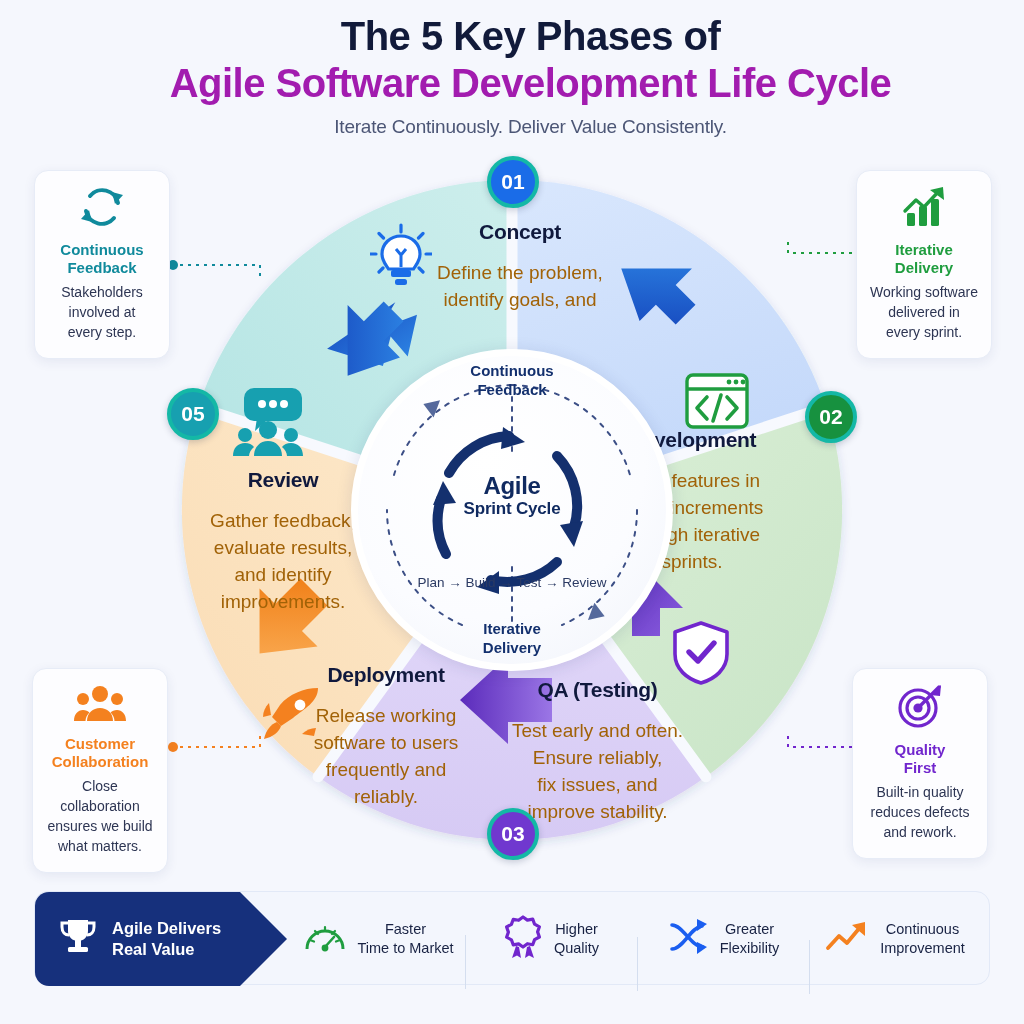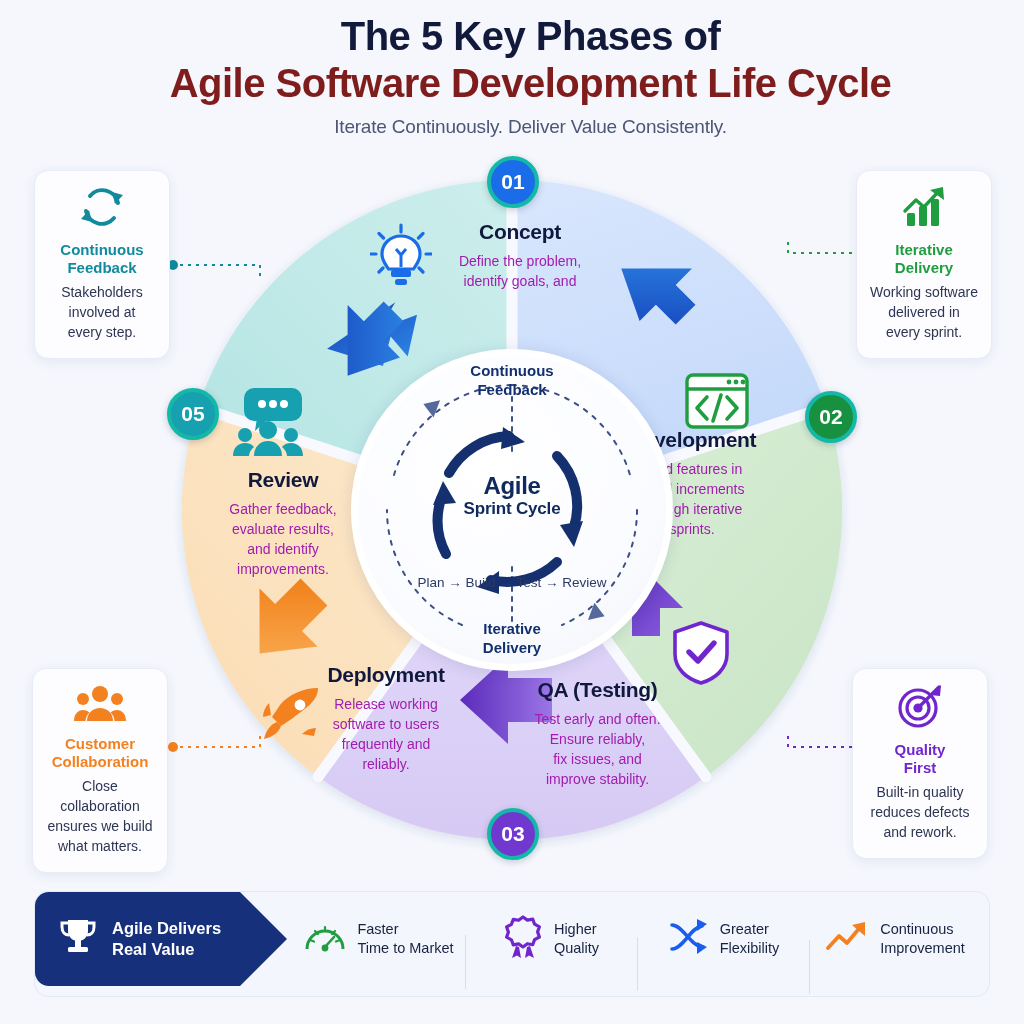--- a/index.html
+++ b/index.html
@@ -12,34 +12,34 @@
   }
   .stage{position:absolute;inset:0;}
 
   
   .header{position:absolute;left:0;right:0;top:14px;text-align:center;margin-left:37px;}
   .title-1{
     font-size:40px;font-weight:bold;color:#111a3a;letter-spacing:-0.5px;
     line-height:1.12;
   }
   .title-2{
-    font-size:40px;font-weight:bold;color:#7f1d1d;letter-spacing:-0.5px;
+    font-size:40px;font-weight:bold;color:#a21caf;letter-spacing:-0.5px;
     line-height:1.12;margin-top:2px;
   }
   .subtitle{
     font-size:19px;color:#4c5676;margin-top:10px;letter-spacing:-0.2px;
   }
 
   
   .wheel-wrap{position:absolute;left:160px;top:158px;width:704px;height:704px;}
   .wheel-svg{position:absolute;inset:0;}
 
   .seg-text{position:absolute;text-align:center;}
   .seg-title{font-size:21px;font-weight:bold;color:#10193d;letter-spacing:-0.3px;}
-  .seg-desc{font-size:14px;color:#a21caf;line-height:1.42;margin-top:8px;}
+  .seg-desc{font-size:19px;color:#a16207;line-height:1.42;margin-top:16px;}
 
   
   .t-concept{left:255px;top:62px;width:210px;text-align:center;}
   .t-dev{left:432px;top:270px;width:200px;}
   .t-qa{left:330px;top:520px;width:215px;}
   .t-deploy{left:126px;top:505px;width:200px;}
   .t-review{left:28px;top:310px;width:190px;}
 
   
   .seg-icon{position:absolute;}
@@ -99,38 +99,38 @@
   .card-title{font-size:15px;font-weight:bold;line-height:1.2;margin-top:8px;}
   .card-desc{font-size:14px;color:#2d3553;line-height:1.42;margin-top:6px;}
   .c-tl{left:34px;top:170px;}
   .c-tr{left:856px;top:170px;}
   .c-bl{left:32px;top:668px;}
   .c-br{left:852px;top:668px;}
   .connector{position:absolute;}
 
   
   .bottombar{
-    position:absolute;left:34px;top:891px;width:956px;height:106px;
+    position:absolute;left:34px;top:891px;width:956px;height:94px;
     background:#f3f6fd;border:1px solid #e2e9f7;border-radius:14px;
     box-sizing:border-box;display:flex;align-items:center;
   }
   .bb-flag{
     position:absolute;left:0;top:0;height:94px;width:252px;
     background:#16307c;
     clip-path:polygon(0 0, 205px 0, 252px 47px, 205px 94px, 0 94px);
     border-radius:14px 0 0 14px;
     display:flex;align-items:center;gap:13px;padding-left:22px;box-sizing:border-box;
   }
   .bb-flag-txt{color:#fff;font-size:16.5px;font-weight:bold;line-height:1.25;}
   .bb-items{position:absolute;left:258px;top:0;right:8px;height:94px;display:flex;align-items:center;}
   .bb-item{flex:1;display:flex;align-items:center;justify-content:center;gap:11px;position:relative;}
   .bb-item + .bb-item:before{
     content:"";position:absolute;left:0;top:20px;height:54px;width:1px;background:#d4deef;
   }
-  .bb-label{font-size:14.5px;color:#182243;line-height:1.3;}
+  .bb-label{font-size:14.5px;color:#182243;line-height:1.3;text-align:center;}
 </style>
 </head>
 <body>
 
 <div class="stage">
 
   <div class="header">
     <div class="title-1">The 5 Key Phases of</div>
     <div class="title-2">Agile Software Development Life Cycle</div>
     <div class="subtitle">Iterate Continuously. Deliver Value Consistently.</div>

